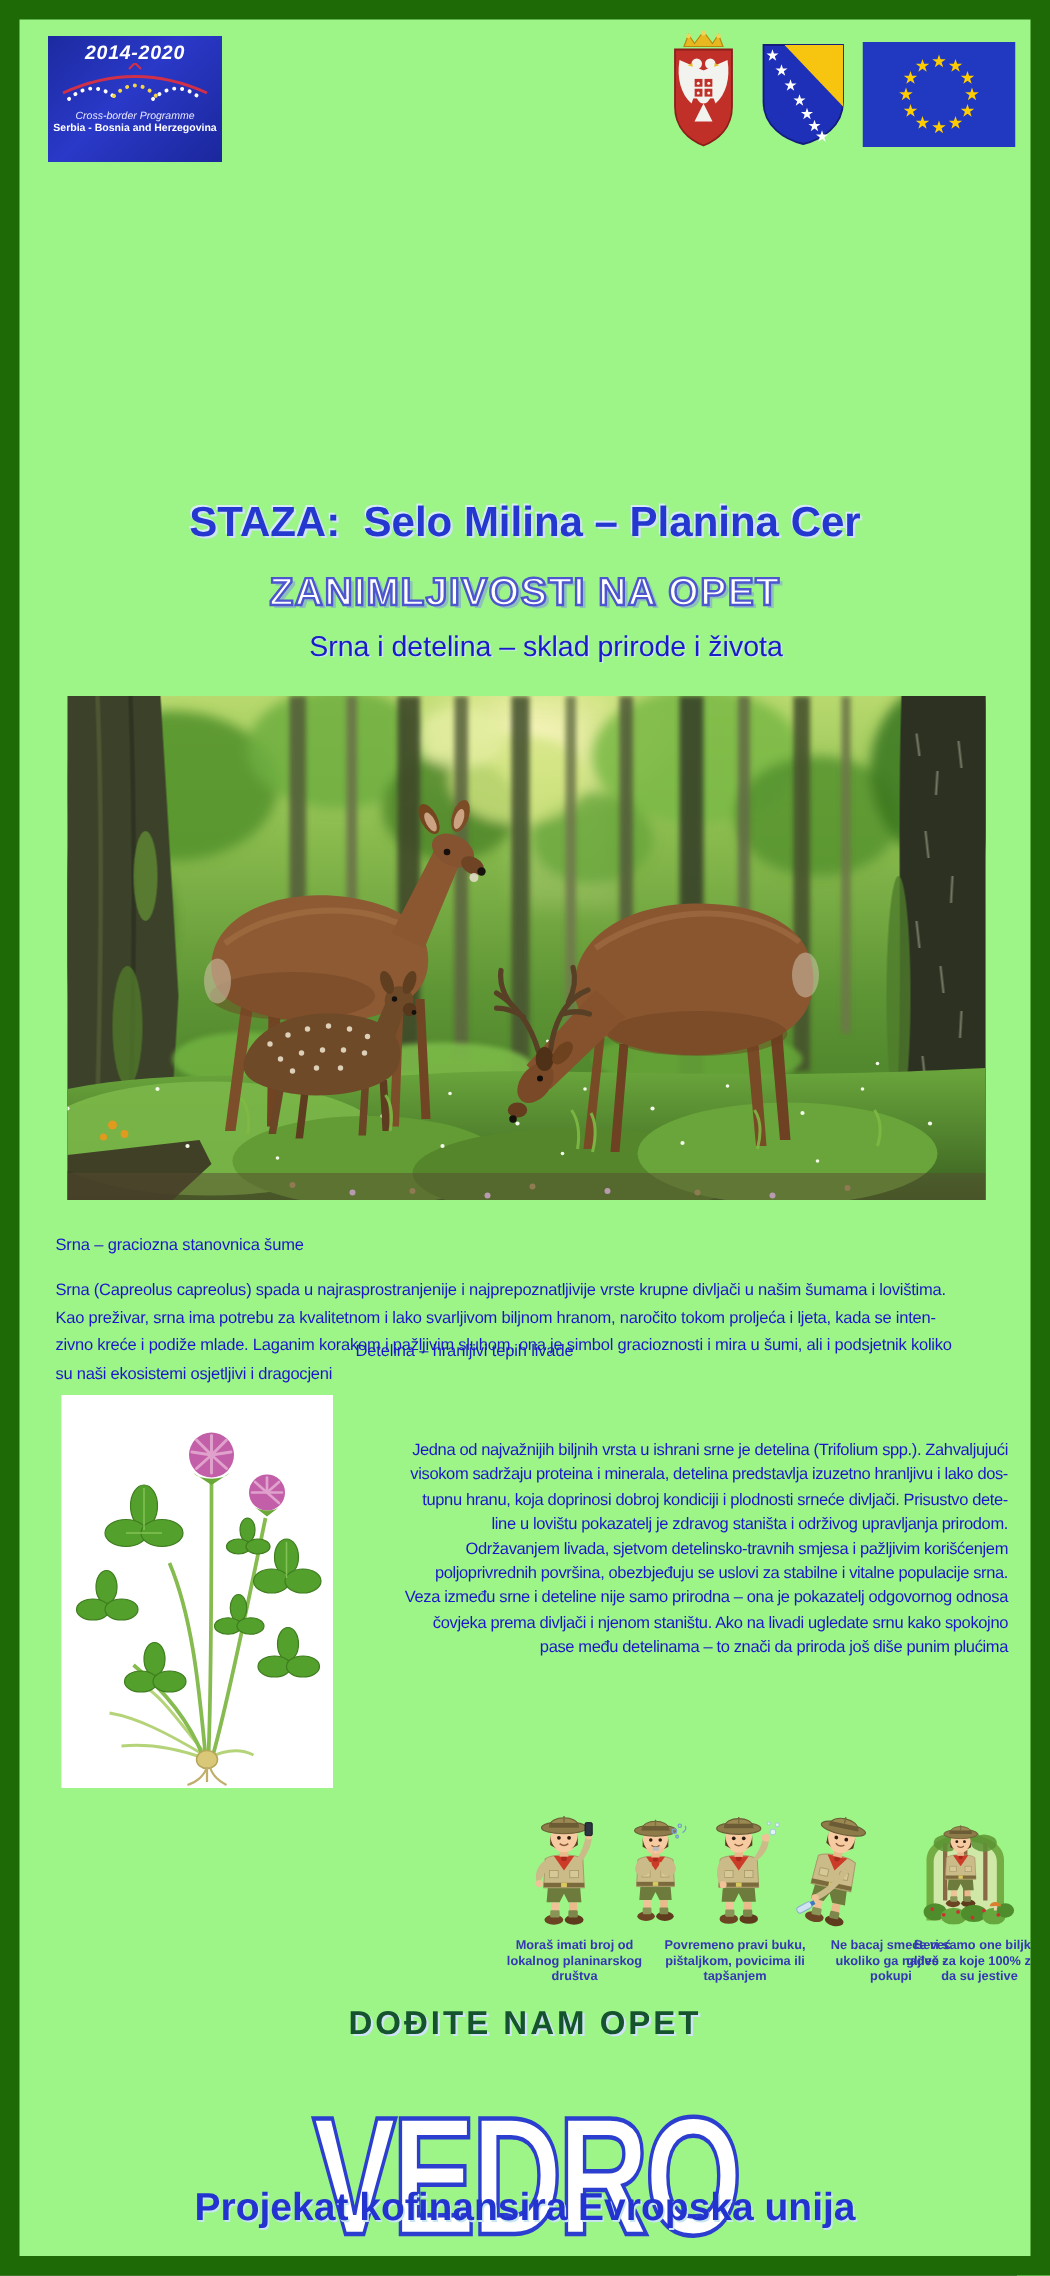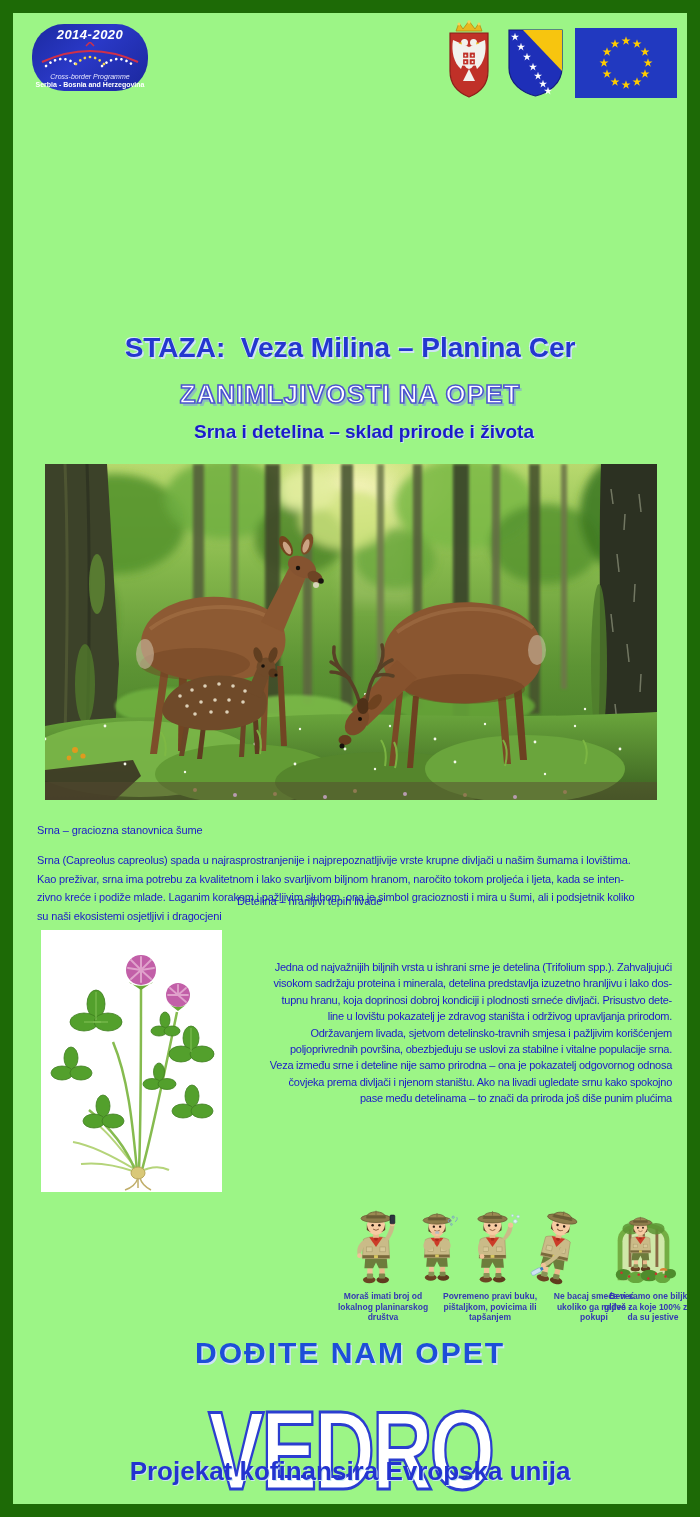--- a/index.html
+++ b/index.html
@@ -5,33 +5,33 @@
   html,body{margin:0;padding:0;background:#333;}
   .poster{
     position:relative;width:700px;height:1517px;overflow:hidden;
     background:#9cf586;font-family:"Liberation Sans",sans-serif;
   }
   .frame{position:absolute;inset:0;border:13px solid #1d6a06;pointer-events:none;z-index:50;}
   .abs{position:absolute;}
   .ctr{left:0;right:0;text-align:center;}
 
   
-  .prog-logo{left:32px;top:24px;width:116px;height:67px;
+  .prog-logo{left:32px;top:24px;width:116px;height:84px;
     background:linear-gradient(135deg,#1c2aa0 0%,#2a39c8 45%,#1b279c 100%);
-    color:#fff;text-align:center;border-radius:32px;}
+    color:#fff;text-align:center;}
   .prog-years{font-size:13px;font-weight:bold;font-style:italic;padding-top:3px;letter-spacing:.5px;}
   .prog-line1{font-size:7px;font-style:italic;color:#e6e6ff;margin-top:1px;}
   .prog-line2{font-size:7px;font-weight:bold;margin-top:1px;}
 
   
   .title-main{top:332px;font-size:28px;font-weight:bold;color:#2437cf;white-space:pre;
     text-shadow:1.5px 1.5px 0 #cfe3f6,-1px -1px 0 #d8ecf8;}
   .title-sub{top:379px;font-size:26px;font-weight:bold;color:#ffffff;letter-spacing:1px;
     -webkit-text-stroke:1.6px #4d55cf;text-shadow:2.5px 2.5px 0 rgba(130,150,230,.55);}
-  .title-topic{top:421px;font-size:19px;font-weight:bold;color:#1a1cc8;
+  .title-topic{top:421px;font-size:19px;font-weight:normal;color:#1a1cc8;
     text-shadow:1px 1px 0 #c8e6f0;padding-left:28px;}
 
   .photo{left:45px;top:464px;width:612px;height:336px;}
   .photo svg{display:block;width:100%;height:100%;}
 
   .sec-head{font-size:11px;color:#1b18cb;letter-spacing:-.1px;}
   .srna-head{left:37px;top:824px;}
   .srna-body{left:37px;top:851px;width:630px;font-size:11px;line-height:18.5px;
     color:#1b18cb;white-space:pre;letter-spacing:-.15px;}
   .det-head{left:237px;top:895px;}
@@ -39,21 +39,21 @@
     color:#1b18cb;white-space:pre;letter-spacing:-.25px;text-align:right;}
 
   .clover-card{left:41px;top:930px;width:181px;height:262px;background:#fff;}
   .clover-card svg{display:block;width:100%;height:100%;}
 
   .scout{top:1207px;height:78px;}
   .scout svg{display:block;height:100%;}
   .tip{top:1291px;width:104px;font-size:8.5px;font-weight:bold;color:#3438b4;
     text-align:center;line-height:10.5px;white-space:pre-line;}
 
-  .come-again{top:1336px;font-size:30px;font-weight:bold;color:#1d4ed8;letter-spacing:2px;
+  .come-again{top:1336px;font-size:22px;font-weight:bold;color:#14532d;letter-spacing:2px;
     text-shadow:1.5px 1.5px 0 #cfe3f6;}
   .brand{top:1352px;font-size:112px;font-weight:bold;color:#ffffff;line-height:110px;margin-top:44px;
     -webkit-text-stroke:3px #2b3ed0;}
   .brand span{display:inline-block;transform:scaleX(.75);letter-spacing:-4px;}
   .cofinance{top:1456px;font-size:26px;font-weight:bold;color:#2333d0;
     text-shadow:1px 1px 0 #c8e6f0;}
 </style>
 </head>
 <body>
 
@@ -153,21 +153,21 @@
       <use href="#star5" transform="translate(62,54) scale(0.95)" fill="#ffcc00"></use>
       <use href="#star5" transform="translate(51,57) scale(0.95)" fill="#ffcc00"></use>
       <use href="#star5" transform="translate(40,54) scale(0.95)" fill="#ffcc00"></use>
       <use href="#star5" transform="translate(32,46) scale(0.95)" fill="#ffcc00"></use>
       <use href="#star5" transform="translate(29,35) scale(0.95)" fill="#ffcc00"></use>
       <use href="#star5" transform="translate(32,24) scale(0.95)" fill="#ffcc00"></use>
       <use href="#star5" transform="translate(40,16) scale(0.95)" fill="#ffcc00"></use>
     </svg>
   </div>
 
-  <div class="abs ctr title-main">STAZA:  Veza Milina – Planina Cer</div>
+  <div class="abs ctr title-main">STAZA:  Selo Milina – Planina Cer</div>
   <div class="abs ctr title-sub">ZANIMLJIVOSTI NA OPET</div>
   <div class="abs ctr title-topic">Srna i detelina – sklad prirode i života</div>
 
   <div class="abs photo">
     <svg viewBox="0 0 612 336" preserveAspectRatio="none">
       <defs>
         <linearGradient id="sky" x1="0" y1="0" x2="0" y2="1">
           <stop offset="0" stop-color="#b8d96e"></stop>
             <stop offset="0.3" stop-color="#86b84c"></stop>
           <stop offset="0.6" stop-color="#5d9434"></stop>

